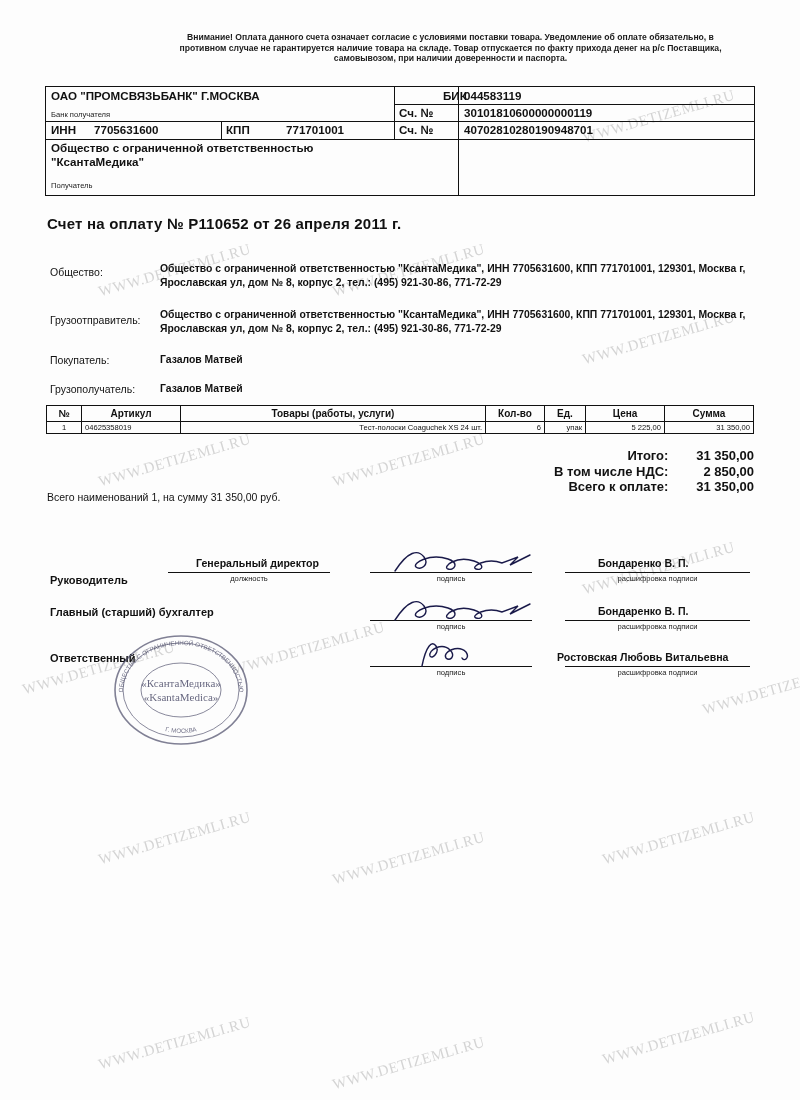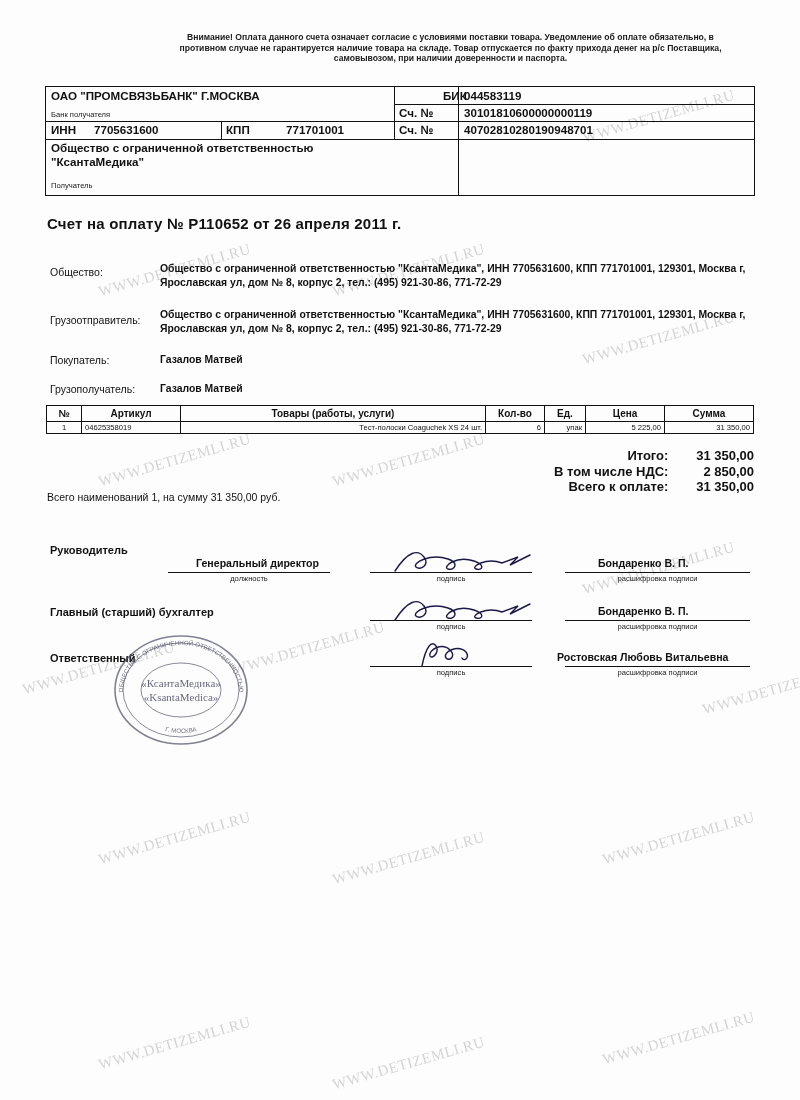--- a/index.html
+++ b/index.html
@@ -298,21 +298,21 @@
     </div>
     <div class="row">
       <span class="lbl">Всего к оплате:</span>
       <span class="val">31 350,00</span>
     </div>
   </div>
 
   <div class="summary1">Всего наименований 1, на сумму 31 350,00 руб.</div>
 
   <div class="sig-row">
-    <div class="sig-role" style="left:50px; top:544px;">Руководитель</div>
+    <div class="sig-role" style="left:50px; top:574px;">Руководитель</div>
     <div class="sig-value" style="left:170px; top:557px;margin-left:26px;">Генеральный директор</div>
     <div class="sig-line" style="left:168px; top:572px; width:162px;"></div>
     <div class="sig-caption" style="left:168px; top:574px; width:162px;">должность</div>
     <div class="sig-line" style="left:370px; top:572px; width:162px;"></div>
     <div class="sig-caption" style="left:370px; top:574px; width:162px;">подпись</div>
     <div class="sig-value" style="left:598px; top:557px;">Бондаренко В. П.</div>
     <div class="sig-line" style="left:565px; top:572px; width:185px;"></div>
     <div class="sig-caption" style="left:565px; top:574px; width:185px;">расшифровка подписи</div>
   </div>
 

